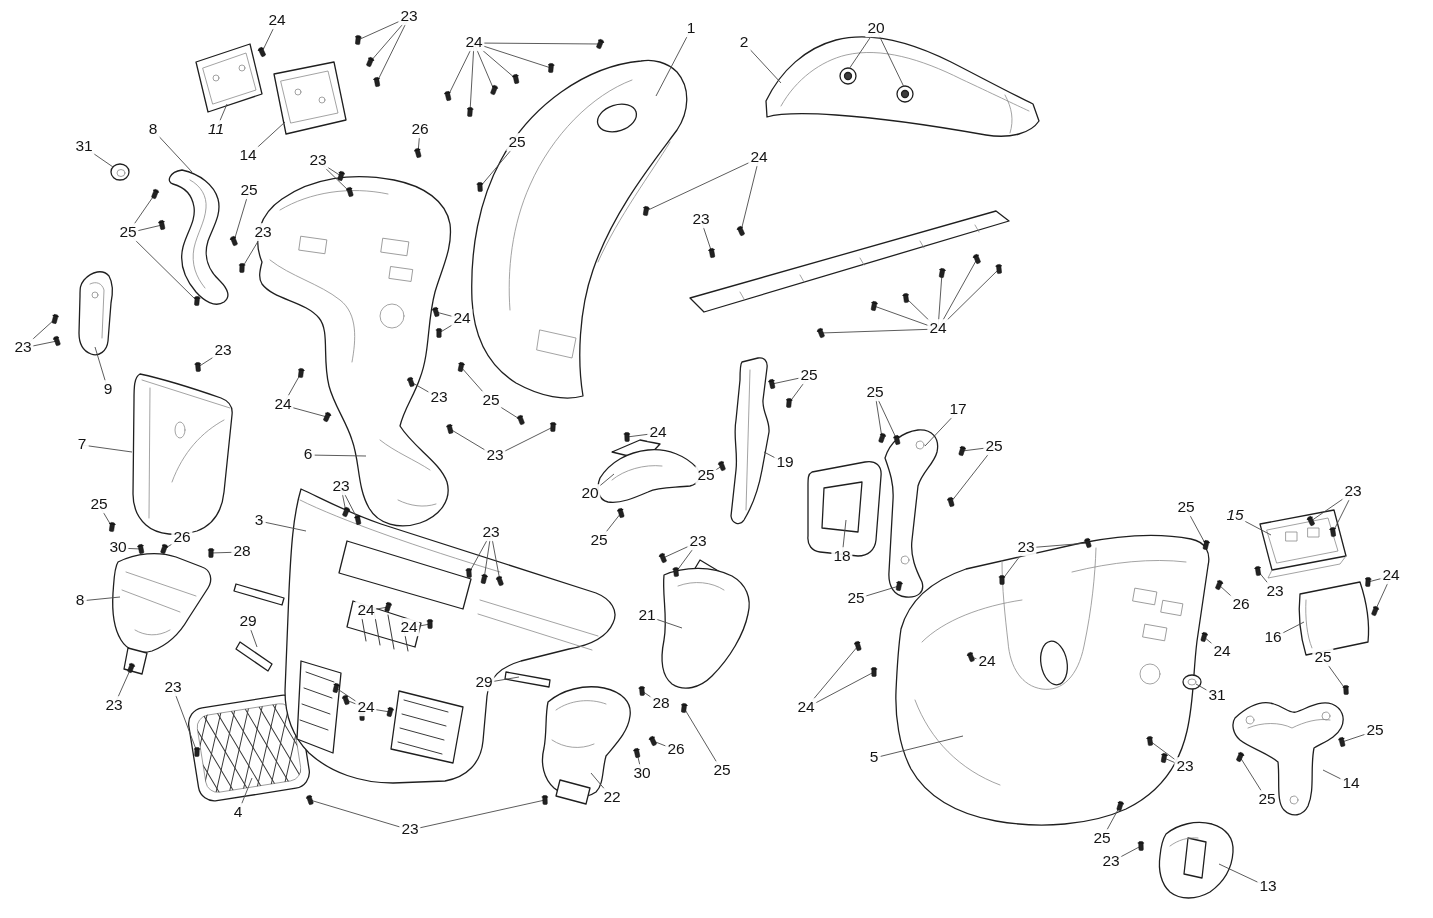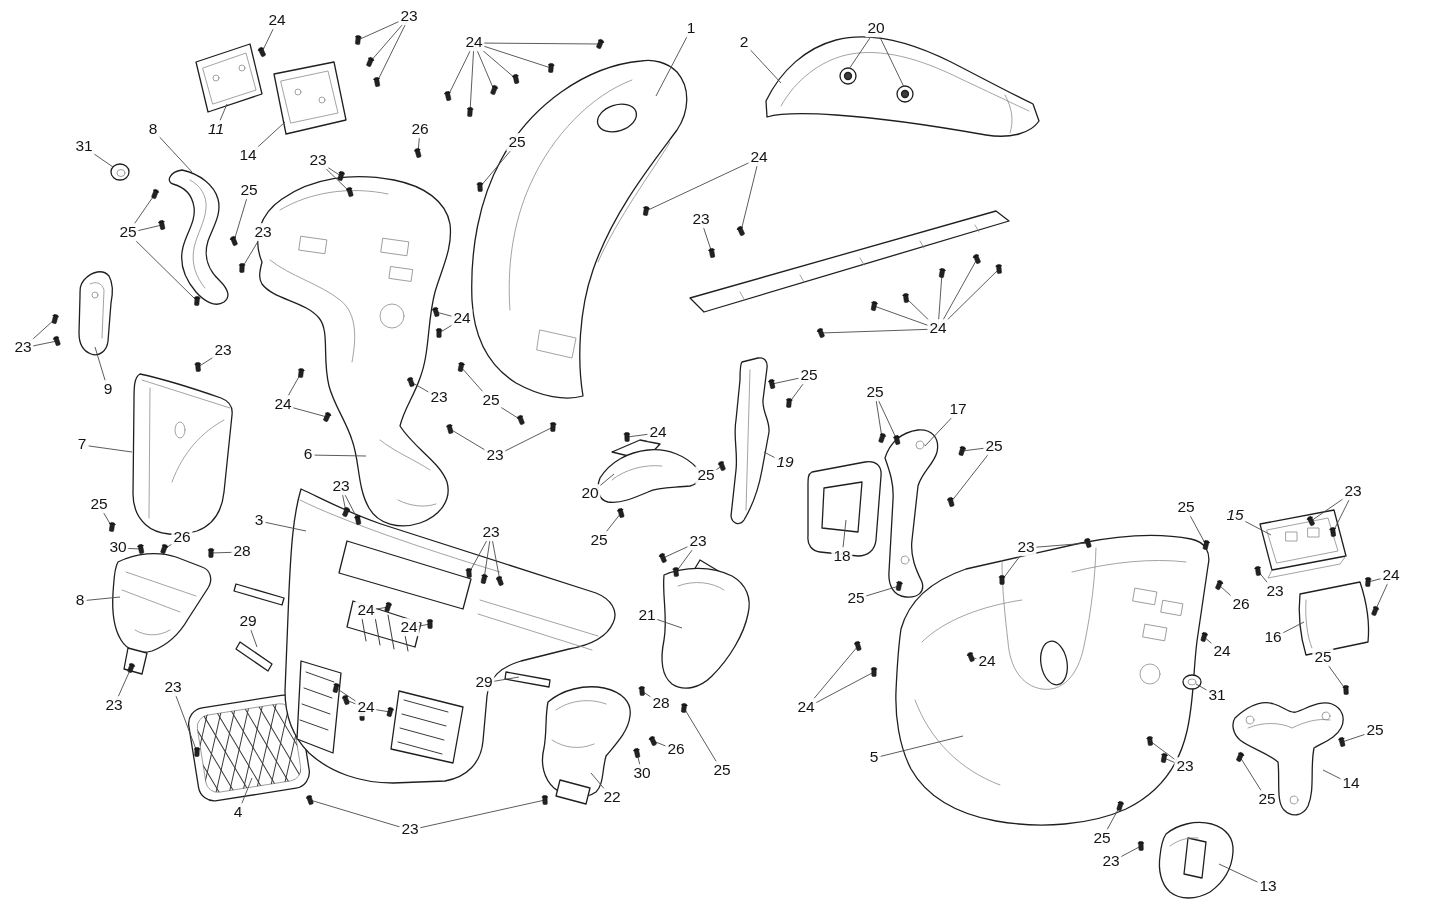--- a/index.html
+++ b/index.html
@@ -760,21 +760,21 @@
       <div class="callout" style="left: 958px; top: 410px; text-align: center;">17</div>
       <div class="callout" style="left: 439px; top: 398px;">23</div>
       <div class="callout" style="left: 491px; top: 401px;">25</div>
       <div class="callout" style="left: 938px; top: 329px;">24</div>
       <div class="callout" style="left: 82px; top: 445px;">7</div>
       <div class="callout" style="left: 308px; top: 455px;">6</div>
       <div class="callout" style="left: 495px; top: 456px;">23</div>
       <div class="callout" style="left: 994px; top: 447px;">25</div>
       <div class="callout" style="left: 658px; top: 433px;">24</div>
       <div class="callout" style="left: 706px; top: 476px;">25</div>
-      <div class="callout" style="left: 785px; top: 463px; font-style: italic;">19</div>
+      <div class="callout" style="left: 785px; top: 463px;">19</div>
       <div class="callout" style="left: 590px; top: 494px;">20</div>
       <div class="callout" style="left: 341px; top: 487px;">23</div>
       <div class="callout" style="left: 259px; top: 521px;">3</div>
       <div class="callout" style="left: 599px; top: 541px;">25</div>
       <div class="callout" style="left: 842px; top: 557px;">18</div>
       <div class="callout" style="left: 491px; top: 533px;">23</div>
       <div class="callout" style="left: 698px; top: 542px;">23</div>
       <div class="callout" style="left: 99px; top: 505px;">25</div>
       <div class="callout" style="left: 118px; top: 548px;">30</div>
       <div class="callout" style="left: 182px; top: 538px;">26</div>

